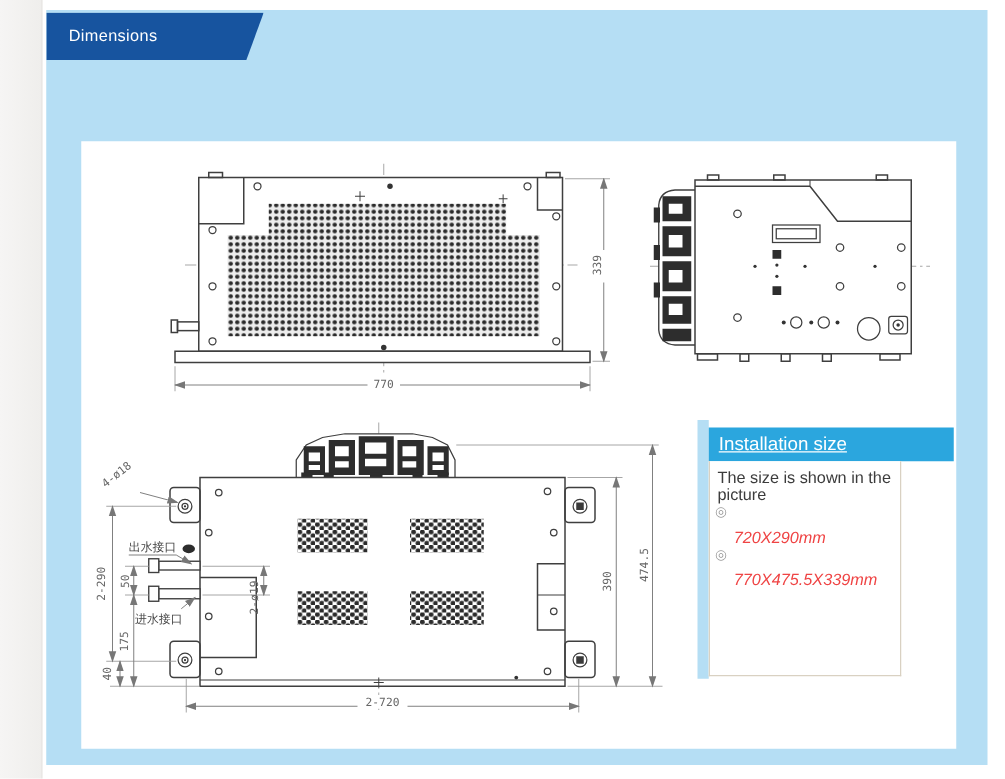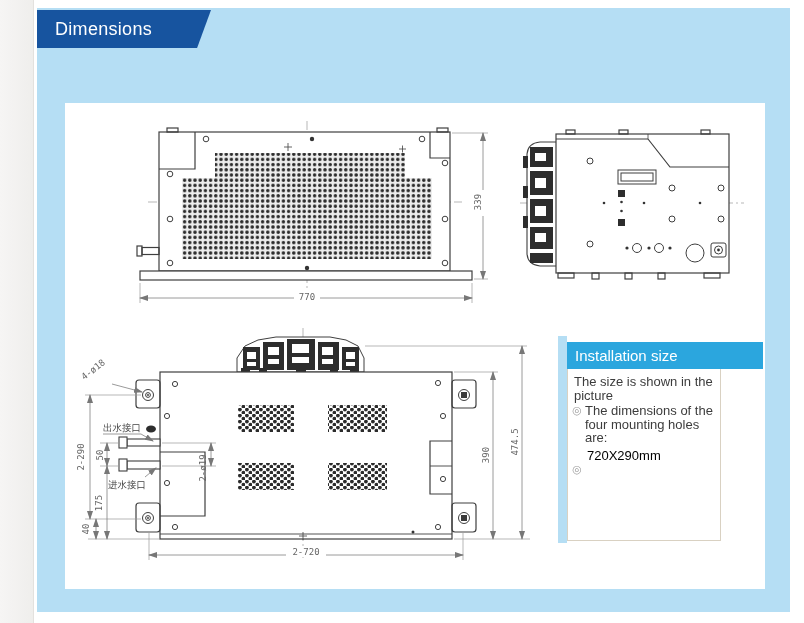--- a/index.html
+++ b/index.html
@@ -13,48 +13,48 @@
     border-right:1px solid #e3e1de;
   }
   .blue-panel{
     position:absolute;left:37px;top:8px;width:753px;height:604px;
     background:#b5def4;
   }
   .ribbon{
     position:absolute;left:37px;top:10px;width:174px;height:38px;
     background:#17549f;color:#ffffff;
     clip-path:polygon(0 0,100% 0,92% 100%,0 100%);
-    font-size:18px;line-height:38px;padding-left:0;
+    font-size:13px;line-height:38px;padding-left:0;
   }
   .ribbon span{padding-left:18px;letter-spacing:.3px;}
   .white-panel{
-    position:absolute;left:65px;top:103px;width:700px;height:486px;
+    position:absolute;left:65px;top:113px;width:700px;height:486px;
     background:#ffffff;
   }
   .drawing-svg{position:absolute;left:0;top:0;}
   .gap-strip{
     position:absolute;left:558px;top:336px;width:9px;height:207px;
     background:#b5def4;
   }
   .install-header{
     position:absolute;left:567px;top:342px;width:196px;height:27px;
-    background:#2ba6de;color:#ffffff;font-size:15px;line-height:27px;
+    background:#2ba6de;color:#ffffff;font-size:15px;line-height:27px;text-decoration:underline;
   }
   .install-header span{padding-left:8px;}
   .install-box{
     position:absolute;left:567px;top:369px;width:154px;height:172px;
     background:#ffffff;border:1px solid #d9d1c2;border-top:none;
     color:#3c3c3c;font-size:13px;line-height:13.5px;
     padding:4px 0 0 4px;box-sizing:border-box;overflow:visible;
   }
   .intro{margin:2px 0 2px 2px;}
   .bullet{display:flex;align-items:flex-start;margin-top:1px;}
   .bullet .dot{width:13px;flex:0 0 13px;color:#9a9a9a;font-size:11px;line-height:13px;}
   .bullet .txt{flex:1 1 auto;}
-  .bullet .val{color:#000000;padding-left:2px;margin-top:4px;}
+  .bullet .val{color:#ef4444;padding-left:2px;margin-top:19px;font-style:italic;}
   .nowrap{white-space:nowrap;}
   text{font-family:"DejaVu Sans Mono", monospace;font-size:9px;fill:#666;}
   text.cjk{font-family:"DejaVu Sans", sans-serif;font-size:9.5px;fill:#444;}
 </style>
 </head>
 <body>
 
 <div class="left-strip"></div>
 <div class="blue-panel"></div>
 
@@ -320,22 +320,22 @@
 
 <div class="install-header">
   <span>Installation size</span>
 </div>
 
 <div class="install-box">
   <div class="intro">The size is shown in the picture</div>
   <div class="bullet">
     <span class="dot">◎</span>
     <span class="txt">
-      <span>The dimensions of the four mounting holes are:</span>
       <div class="val">720X290mm</div>
     </span>
   </div>
   <div class="bullet">
     <span class="dot">◎</span>
     <span class="txt">
+      <div class="val">770X475.5X339mm</div>
     </span>
   </div>
 </div>
 
 </body></html>

